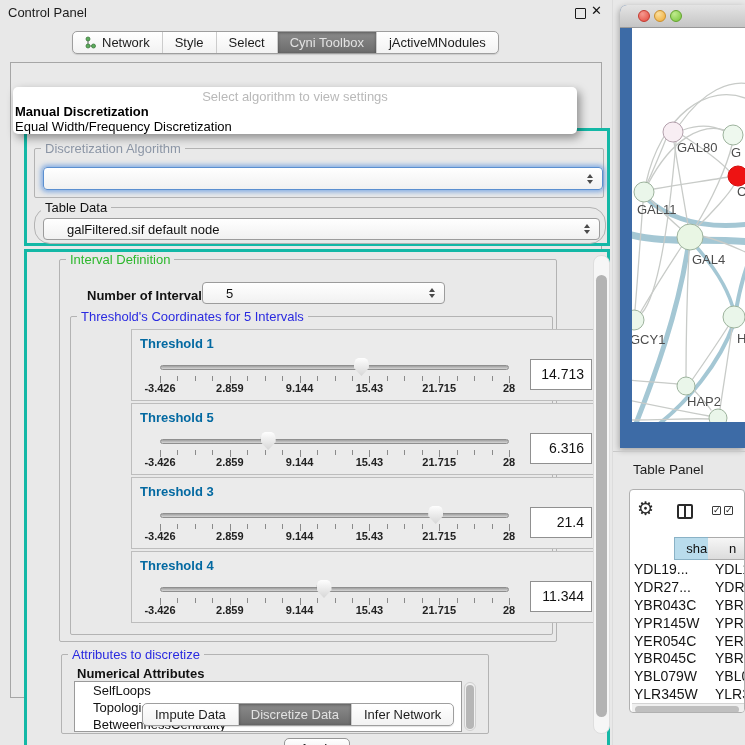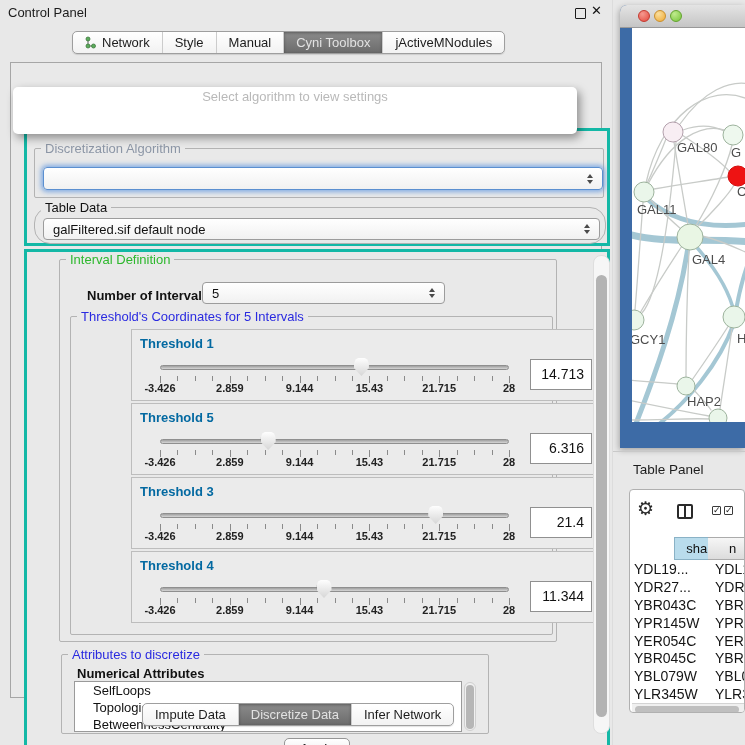--- a/index.html
+++ b/index.html
@@ -32,21 +32,21 @@
   #box-bottom { left:13px; top:186px; width:586px; height:509px; }
 
   .group { position:absolute; border:1px solid #b3b3b3; border-radius:2px; }
   .group-label { position:absolute; top:-8px; left:6px; background:#e9e9e9; padding:0 4px;
                  font-size:13px; white-space:nowrap; }
   .gl-blue { color:#2a2ae0; }
   .gl-green { color:#2eb82e; }
   .gl-dim { color:#8c96a6; }
 
   .combo { position:absolute; background:linear-gradient(#ffffff,#f1f1f1); border:1px solid #9c9c9c;
-           border-radius:4px; font-size:13px; color:#111; line-height:21px; padding-left:9px; }
+           border-radius:4px; font-size:13px; color:#111; line-height:21px; padding-left:23px; }
   .combo .arrows { position:absolute; right:8px; top:50%; width:7px; height:10px; margin-top:-5px; }
   .combo .arrows:before, .combo .arrows:after { content:""; position:absolute; left:0;
            border-left:3.5px solid transparent; border-right:3.5px solid transparent; }
   .combo .arrows:before { top:0; border-bottom:4px solid #4a4a4a; }
   .combo .arrows:after { bottom:0; border-top:4px solid #4a4a4a; }
   #algo-combo { left:8px; top:18px; width:560px; height:23px;
                 border-color:#5b8fd0; box-shadow:0 0 5px 2px rgba(110,160,225,.85); }
 
   
   #algo-popup { left:13px; top:87px; width:564px; height:47px; background:#ffffff; z-index:60;
@@ -141,21 +141,21 @@
           <circle cx="3" cy="3" r="2" fill="#5cab5c" stroke="#3d7a3d" stroke-width="0.8"></circle>
           <circle cx="3" cy="10" r="2" fill="#5cab5c" stroke="#3d7a3d" stroke-width="0.8"></circle>
           <circle cx="8.5" cy="10" r="2" fill="#5cab5c" stroke="#3d7a3d" stroke-width="0.8"></circle>
         </svg>
         <span>Network</span>
       </div>
       <div class="seg">
         <span>Style</span>
       </div>
       <div class="seg">
-        <span>Manual</span>
+        <span>Select</span>
       </div>
       <div class="seg sel">
         <span>Cyni Toolbox</span>
       </div>
       <div class="seg">
         <span>jActiveMNodules</span>
       </div>
     </div>
 
   <div class="abs" id="content-frame">
@@ -342,20 +342,24 @@
       <div class="abs" id="main-vscroll" style="left:566px; top:3px;">
           <div class="abs" id="main-vthumb"></div>
         </div>
 
       <div class="abs" id="apply-btn" style="left:257px; top:486px;">Apply</div>
     </div>
   </div>
 
   <div class="abs" id="algo-popup">
     <div class="popup-prompt">Select algorithm to view settings</div>
+    <div id="popup-items">
+        <div class="popup-item bold">Manual Discretization</div>
+        <div class="popup-item">Equal Width/Frequency Discretization</div>
+      </div>
   </div>
 
   <div class="abs seg-bar" id="bottom-tabs">
       <div class="seg">
         <span>Impute Data</span>
       </div>
       <div class="seg sel">
         <span>Discretize Data</span>
       </div>
       <div class="seg">

